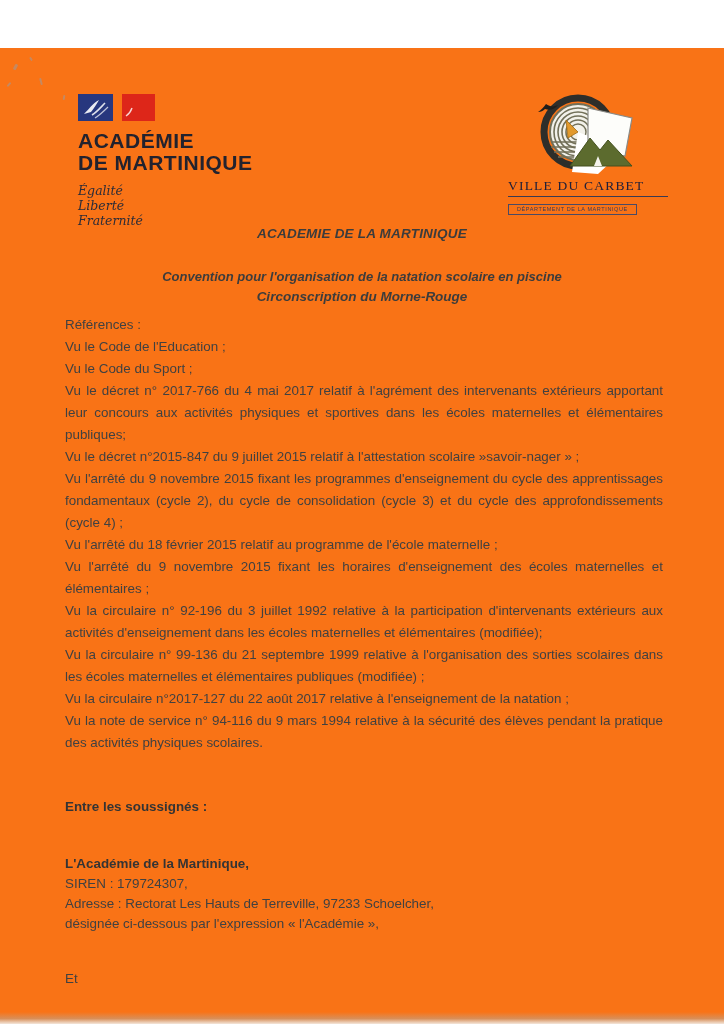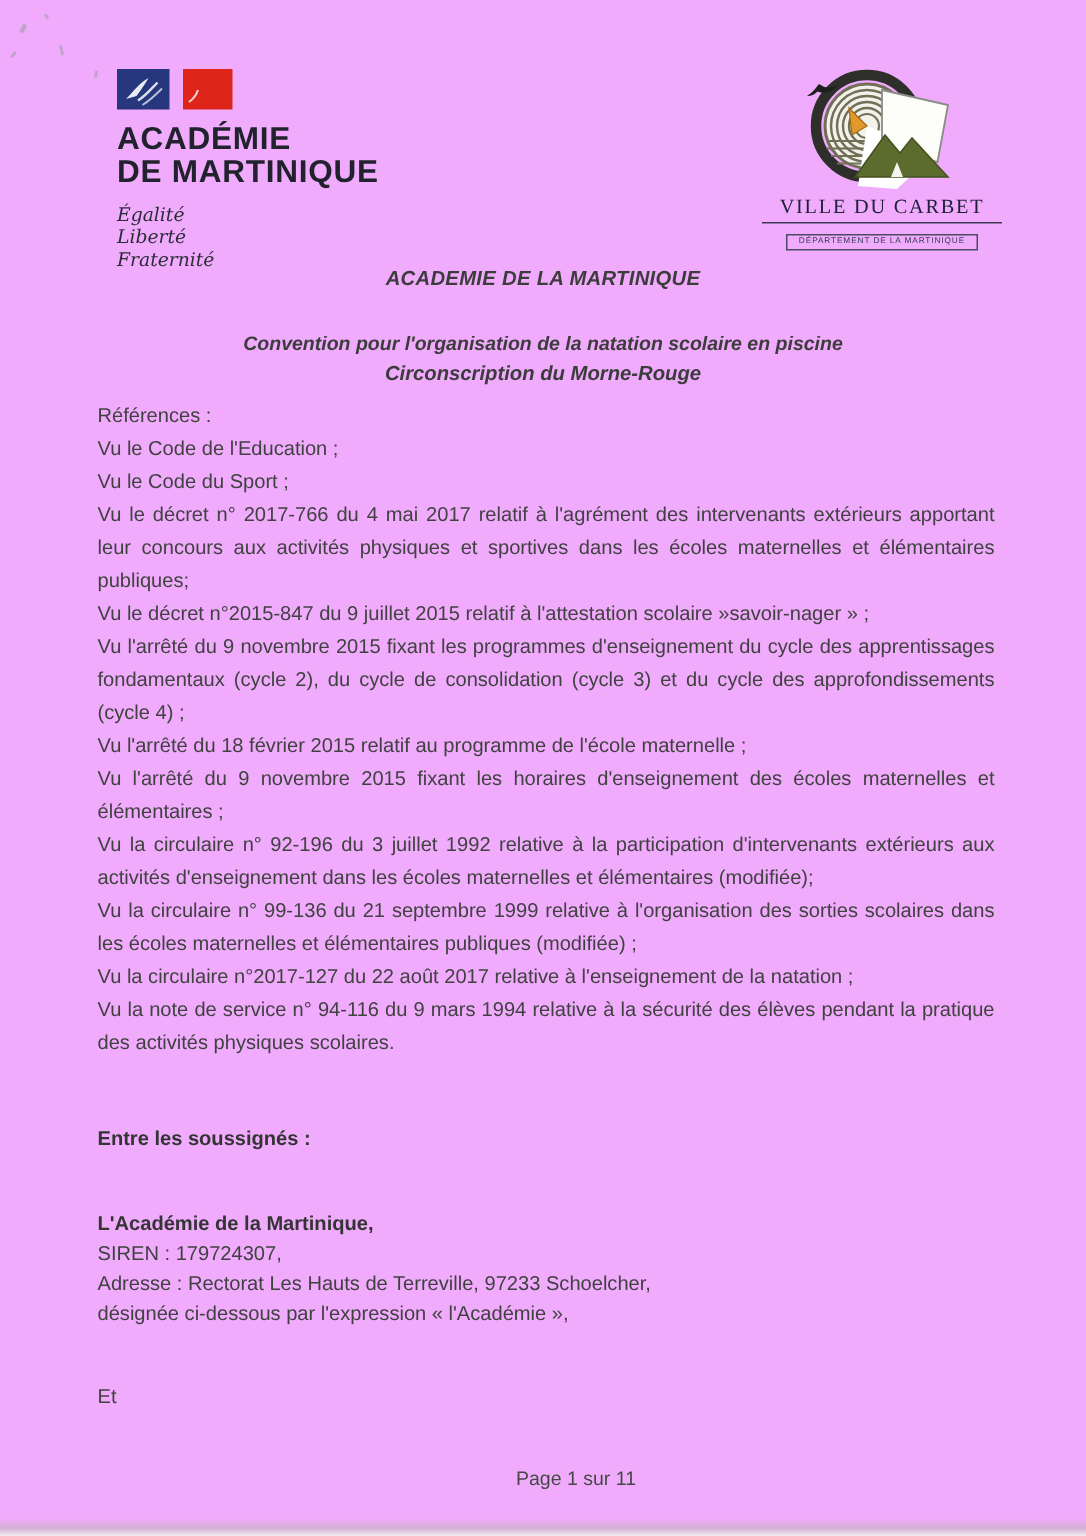--- a/index.html
+++ b/index.html
@@ -6,21 +6,22 @@
   html, body { background: #ffffff; }
   body {
     width: 724px; height: 1024px;
     font-family: "Liberation Sans", sans-serif;
     color: #3f3f3f;
     position: relative;
     overflow: hidden;
   }
   .page {
     position: absolute; inset: 0;
-    background: #f0abfc;
+    background: #f97316;
+    margin-top: 48px;
   }
 
   
   .speck { position: absolute; background: #9a9aa0; opacity: .55; border-radius: 1px; }
   .speck.s1 { left: 14px; top: 16px; width: 3px; height: 6px; transform: rotate(28deg); }
   .speck.s2 { left: 40px; top: 30px; width: 2px; height: 7px; transform: rotate(-15deg); }
   .speck.s3 { left: 8px;  top: 34px; width: 2px; height: 5px; transform: rotate(40deg); }
   .speck.s4 { left: 63px; top: 47px; width: 2px; height: 5px; transform: rotate(10deg); }
   .speck.s5 { left: 30px; top: 9px;  width: 2px; height: 4px; transform: rotate(-30deg); }
   .bottom-edge {
@@ -29,21 +30,21 @@
   }
 
   
   .header { position: absolute; top: 46px; left: 78px; right: 56px; display: flex; justify-content: space-between; align-items: flex-start; }
 
   .brand-left { width: 240px; }
   .flag-svg { display: block; margin-bottom: 8px; }
   .brand-name { font-weight: bold; color: #22222e; font-size: 21px; line-height: 22px; letter-spacing: .5px; }
   .motto { margin-top: 9px; font-family: "DejaVu Serif", serif; font-style: italic; font-size: 12.5px; line-height: 15px; color: #2c2c38; }
 
-  .brand-right { width: 160px; text-align: center; }
+  .brand-right { width: 160px; }
   .carbet-emblem { display: block; margin: 0 auto 4px auto; }
   .carbet-title {
     font-family: "Liberation Serif", serif;
     font-size: 13.5px; letter-spacing: 1.2px; color: #20203a;
     border-bottom: 1.5px solid #3a3a52;
     padding-bottom: 2px; white-space: nowrap;
   }
   .carbet-subtitle {
     display: inline-block; margin-top: 3px;
     font-size: 5.5px; letter-spacing: .6px; color: #3b3b58;

